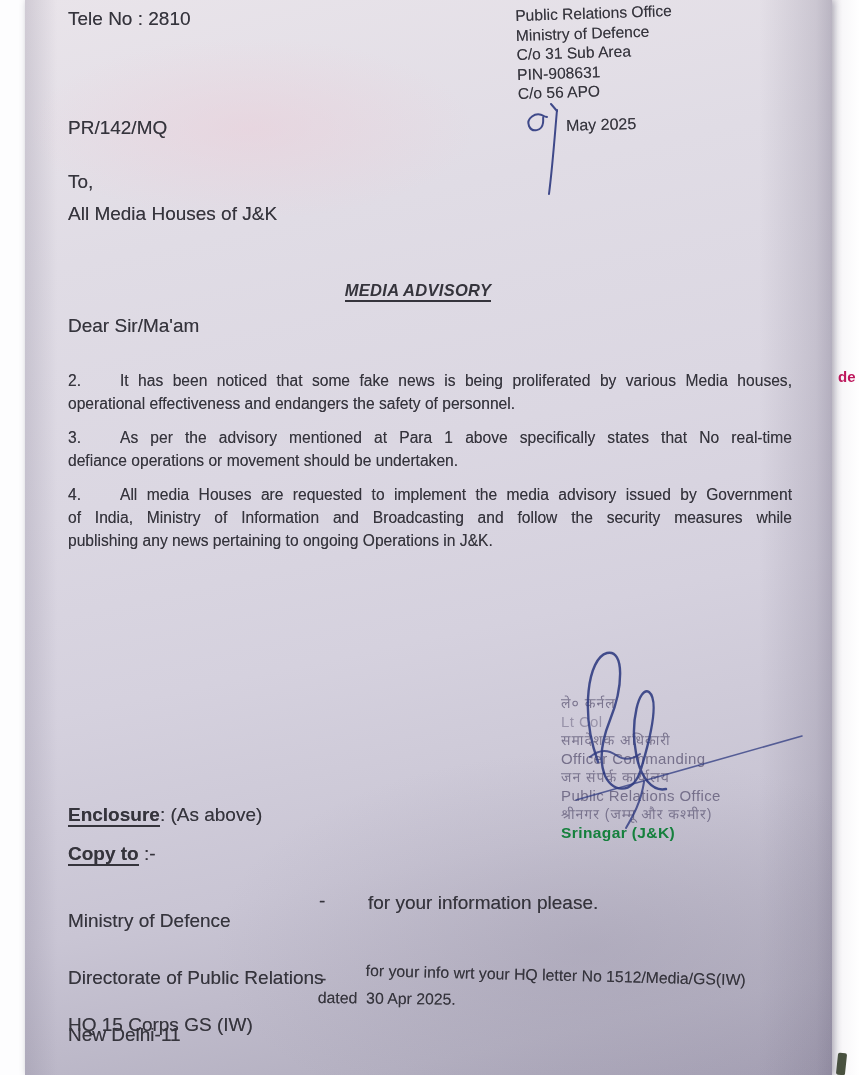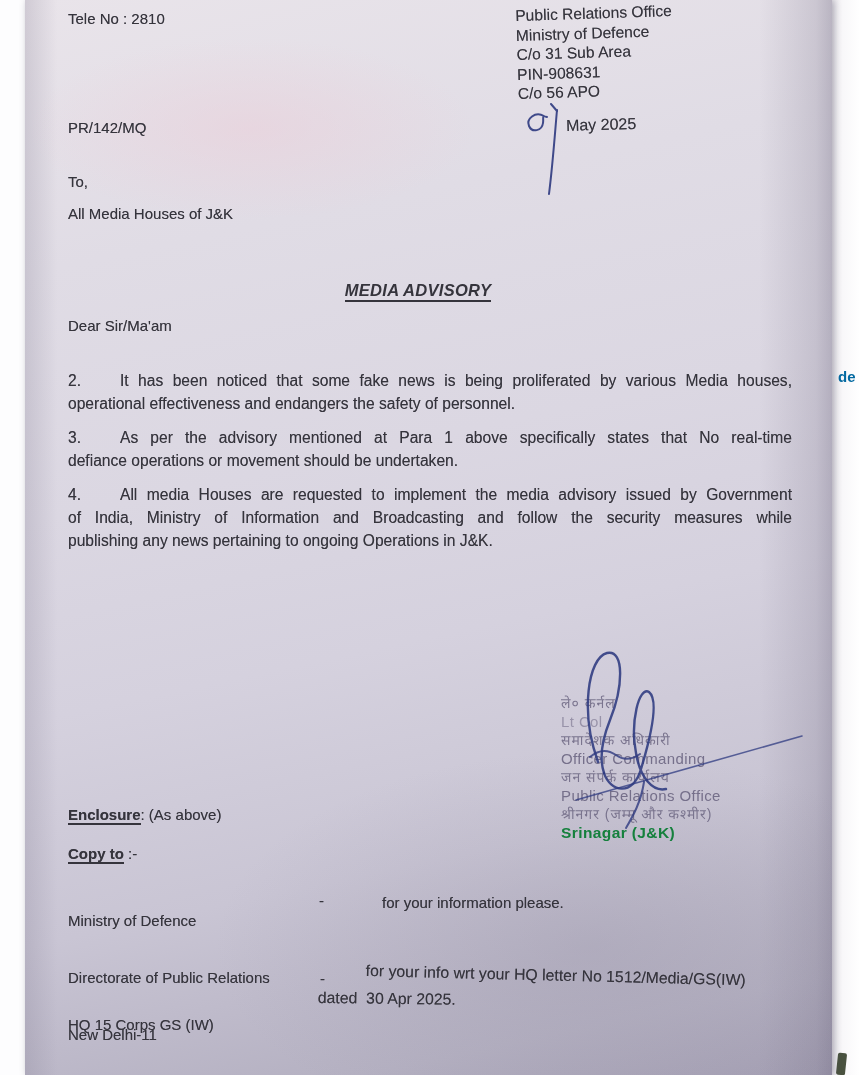--- a/index.html
+++ b/index.html
@@ -19,24 +19,24 @@
       linear-gradient(168deg, #e9e4ea 0%, #e0dce5 22%, #dbd7e2 42%, #d5d1de 58%, #c9c5d4 76%, #b5b1c2 92%, #a49fb3 100%);
     box-shadow:2px 0 7px rgba(95,90,112,0.45);
   }
   .behind-page-shadow{position:absolute;left:832px;top:0;width:28px;height:1075px;background:linear-gradient(90deg,#e9e7ec 0%,#f8f7f9 35%,#ffffff 100%);}
   .corner-sliver{position:absolute;left:837px;top:1053px;width:9px;height:22px;background:#49523f;border-radius:2px;transform:rotate(6deg);}
   .edge-smudge{position:absolute;left:812px;top:450px;width:22px;height:30px;filter:blur(0.6px);opacity:.55;}
   .edge-smudge i{display:block;background:#8a8798;height:3px;margin-bottom:4px;border-radius:1px;}
   .edge-smudge i:nth-child(1){width:16px;}
   .edge-smudge i:nth-child(2){width:12px;margin-left:2px;}
   .edge-smudge i:nth-child(3){width:15px;}
-  .page-fragment{position:absolute;left:838px;top:368px;font-size:15px;font-weight:bold;color:#0369a1;}
+  .page-fragment{position:absolute;left:838px;top:368px;font-size:15px;font-weight:bold;color:#be185d;}
 
   
-  .t{position:absolute;font-size:15px;line-height:22px;white-space:pre;text-shadow:0 0 0.6px rgba(52,51,62,0.55);}
+  .t{position:absolute;font-size:19px;line-height:22px;white-space:pre;text-shadow:0 0 0.6px rgba(52,51,62,0.55);}
   .hdr-block{position:absolute;left:515px;top:6px;line-height:19.5px;transform:rotate(-1.8deg);transform-origin:left top;}
   .hdr-block div{font-size:15.6px;text-shadow:0 0 0.6px rgba(52,51,62,0.55);}
   .title{
     position:absolute;left:318px;top:281px;width:200px;text-align:center;
     font-weight:bold;font-size:16.5px;letter-spacing:.3px;
   }
   .title span{border-bottom:2px solid #35343c;padding-bottom:1px;font-style:italic;}
 
   
   .paras{position:absolute;left:68px;top:369px;width:724px;font-size:15.6px;}
@@ -145,21 +145,21 @@
   <div class="t" style="left:68px;top:804px;"><span class="lbl-underline">Enclosure</span><span>: (As above)</span></div>
 
   <div class="t" style="left:68px;top:843px;"><span class="lbl-underline">Copy to</span><span> :-</span></div>
 
   <div class="t" style="left:68px;top:873px;line-height:19px;">
     <div>Ministry of Defence</div>
     <div>Directorate of Public Relations</div>
     <div>New Delhi-11</div>
   </div>
   <div class="t" style="left:319px;top:890px;">-</div>
-  <div class="t copy-row-note" style="left:382px;top:892px;">for your information please.</div>
+  <div class="t copy-row-note" style="left:368px;top:892px;">for your information please.</div>
 
   <div class="t" style="left:68px;top:962px;line-height:25px;">
     <div>HQ 15 Corps GS (IW)</div>
     
   </div>
   <div class="t" style="left:320px;top:968px;">-</div>
   <div class="t copy-row-note rot1" style="left:366px;top:960px;font-size:15.8px;">for your info wrt your HQ letter No 1512/Media/GS(IW)</div>
   <div class="t copy-row-note rot05" style="left:318px;top:987px;font-size:15.8px;">dated  30 Apr 2025.</div>
 
 </div>

